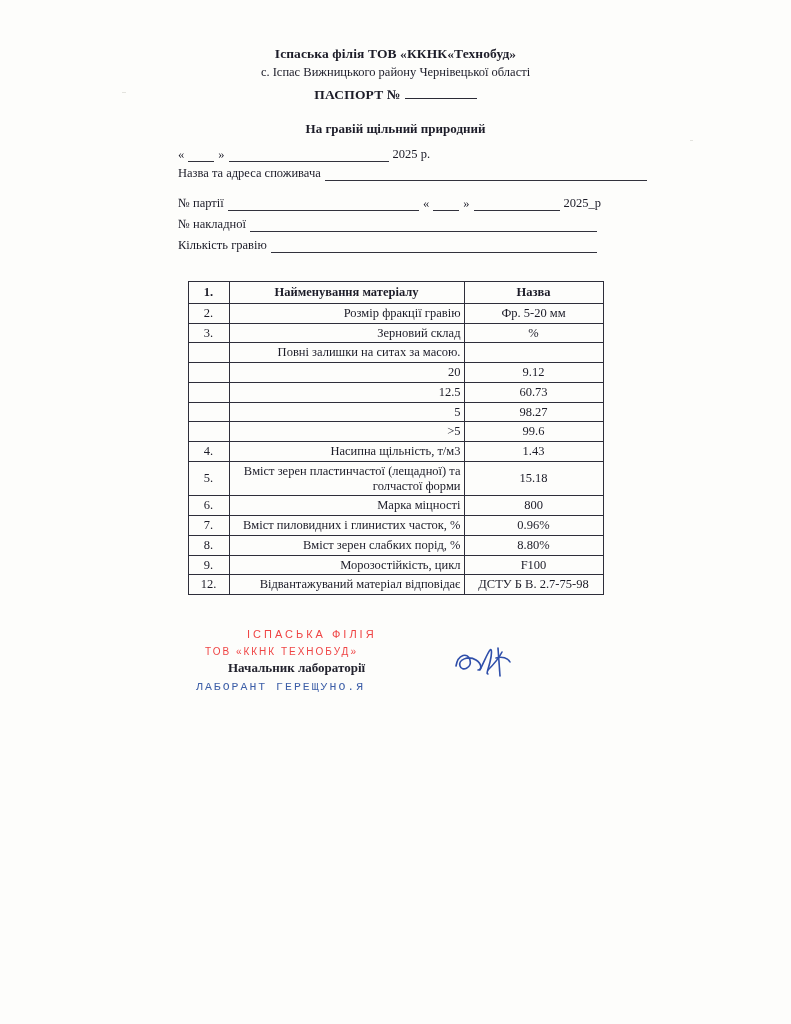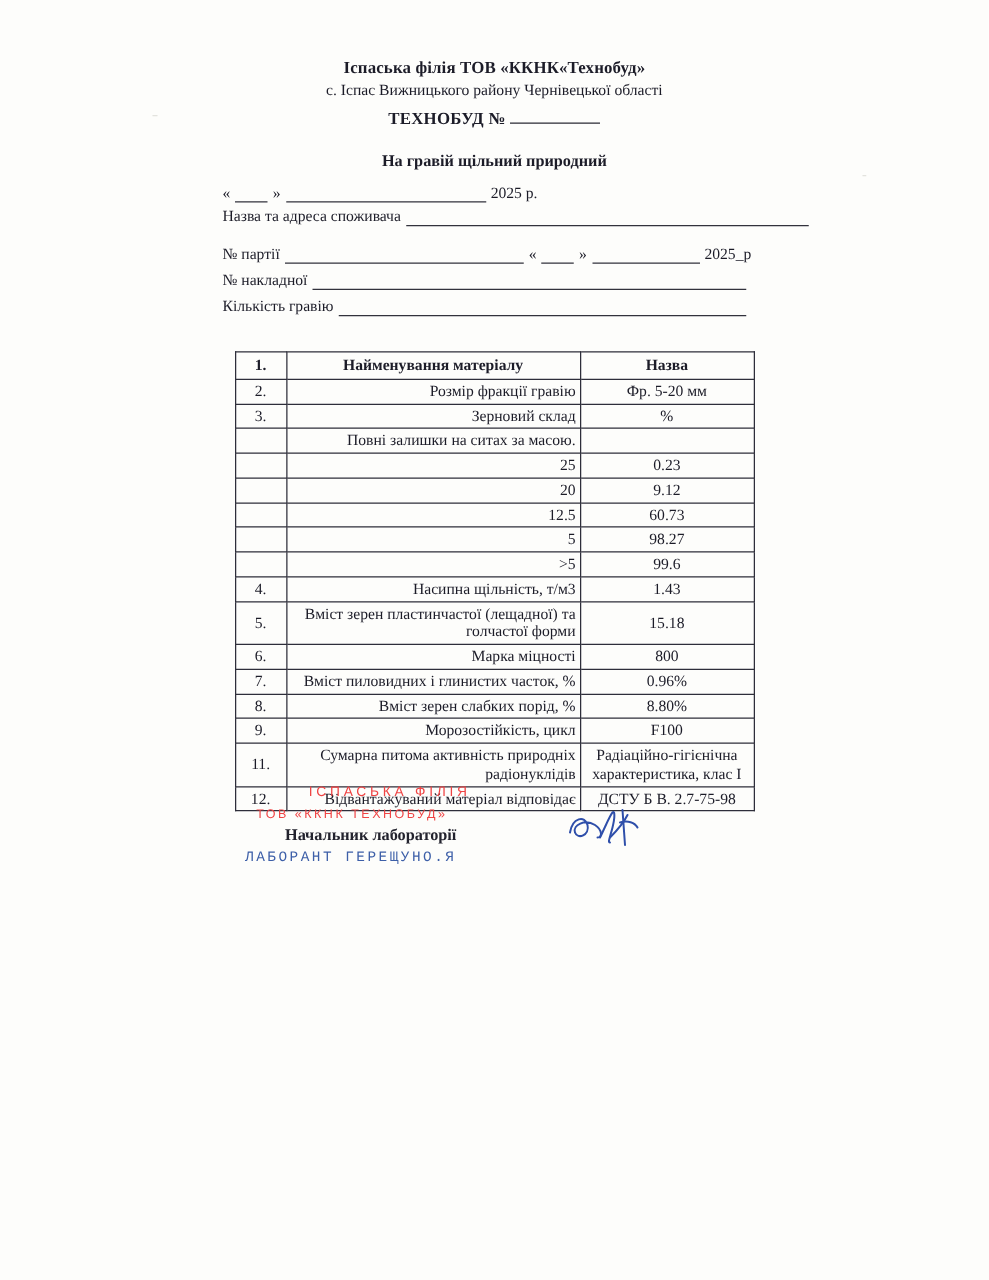--- a/index.html
+++ b/index.html
@@ -217,21 +217,21 @@
 
   <div class="scan-speck" style="left:122px; top:92px; width:4px; height:1px;"></div>
   <div class="scan-speck" style="left:690px; top:140px; width:3px; height:1px;"></div>
 
   <div class="doc">
 
     <div class="header">
       <div class="h-line1">Іспаська філія ТОВ «ККНК«Технобуд»</div>
       <div class="h-line2">с. Іспас Вижницького району Чернівецької області</div>
       <div class="h-line3">
-        <span>ТЕХНОБУД №</span><span class="blank-ul"></span>
+        <span>ПАСПОРТ №</span><span class="blank-ul"></span>
       </div>
     </div>
 
     <div class="subtitle">На гравій щільний природний</div>
 
     <div class="form-block">
       <div class="form-row">
         <span class="lbl">«</span>
         <span class="rule tiny"></span>
         <span class="lbl">»</span>
@@ -282,25 +282,20 @@
           <td class="col-no">3.</td>
           <td class="col-name">Зерновий склад</td>
           <td class="col-val">%</td>
         </tr>
         <tr class="grain-sub">
           <td class="col-no"></td>
           <td class="col-name">Повні залишки на ситах за масою.</td>
           <td class="col-val"></td>
         </tr>
 
-        <tr class="sieve-row sieve-first">
-          <td class="col-no"></td>
-          <td class="col-name">25</td>
-          <td class="col-val">0.23</td>
-        </tr>
         <tr class="sieve-row">
           <td class="col-no"></td>
           <td class="col-name">20</td>
           <td class="col-val">9.12</td>
         </tr>
         <tr class="sieve-row">
           <td class="col-no"></td>
           <td class="col-name">12.5</td>
           <td class="col-val">60.73</td>
         </tr>
@@ -337,25 +332,20 @@
         </tr>
         <tr>
           <td class="col-no">8.</td>
           <td class="col-name">Вміст зерен слабких порід, %</td>
           <td class="col-val">8.80%</td>
         </tr>
         <tr>
           <td class="col-no">9.</td>
           <td class="col-name">Морозостійкість, цикл</td>
           <td class="col-val">F100</td>
-        </tr>
-        <tr>
-          <td class="col-no">11.</td>
-          <td class="col-name">Сумарна питома активність природніх радіонуклідів</td>
-          <td class="col-val">Радіаційно-гігієнічна характеристика, клас I</td>
         </tr>
         <tr>
           <td class="col-no">12.</td>
           <td class="col-name">Відвантажуваний матеріал відповідає</td>
           <td class="col-val">ДСТУ Б В. 2.7-75-98</td>
         </tr>
       </tbody>
     </table>
 
     <div class="sig-area">

